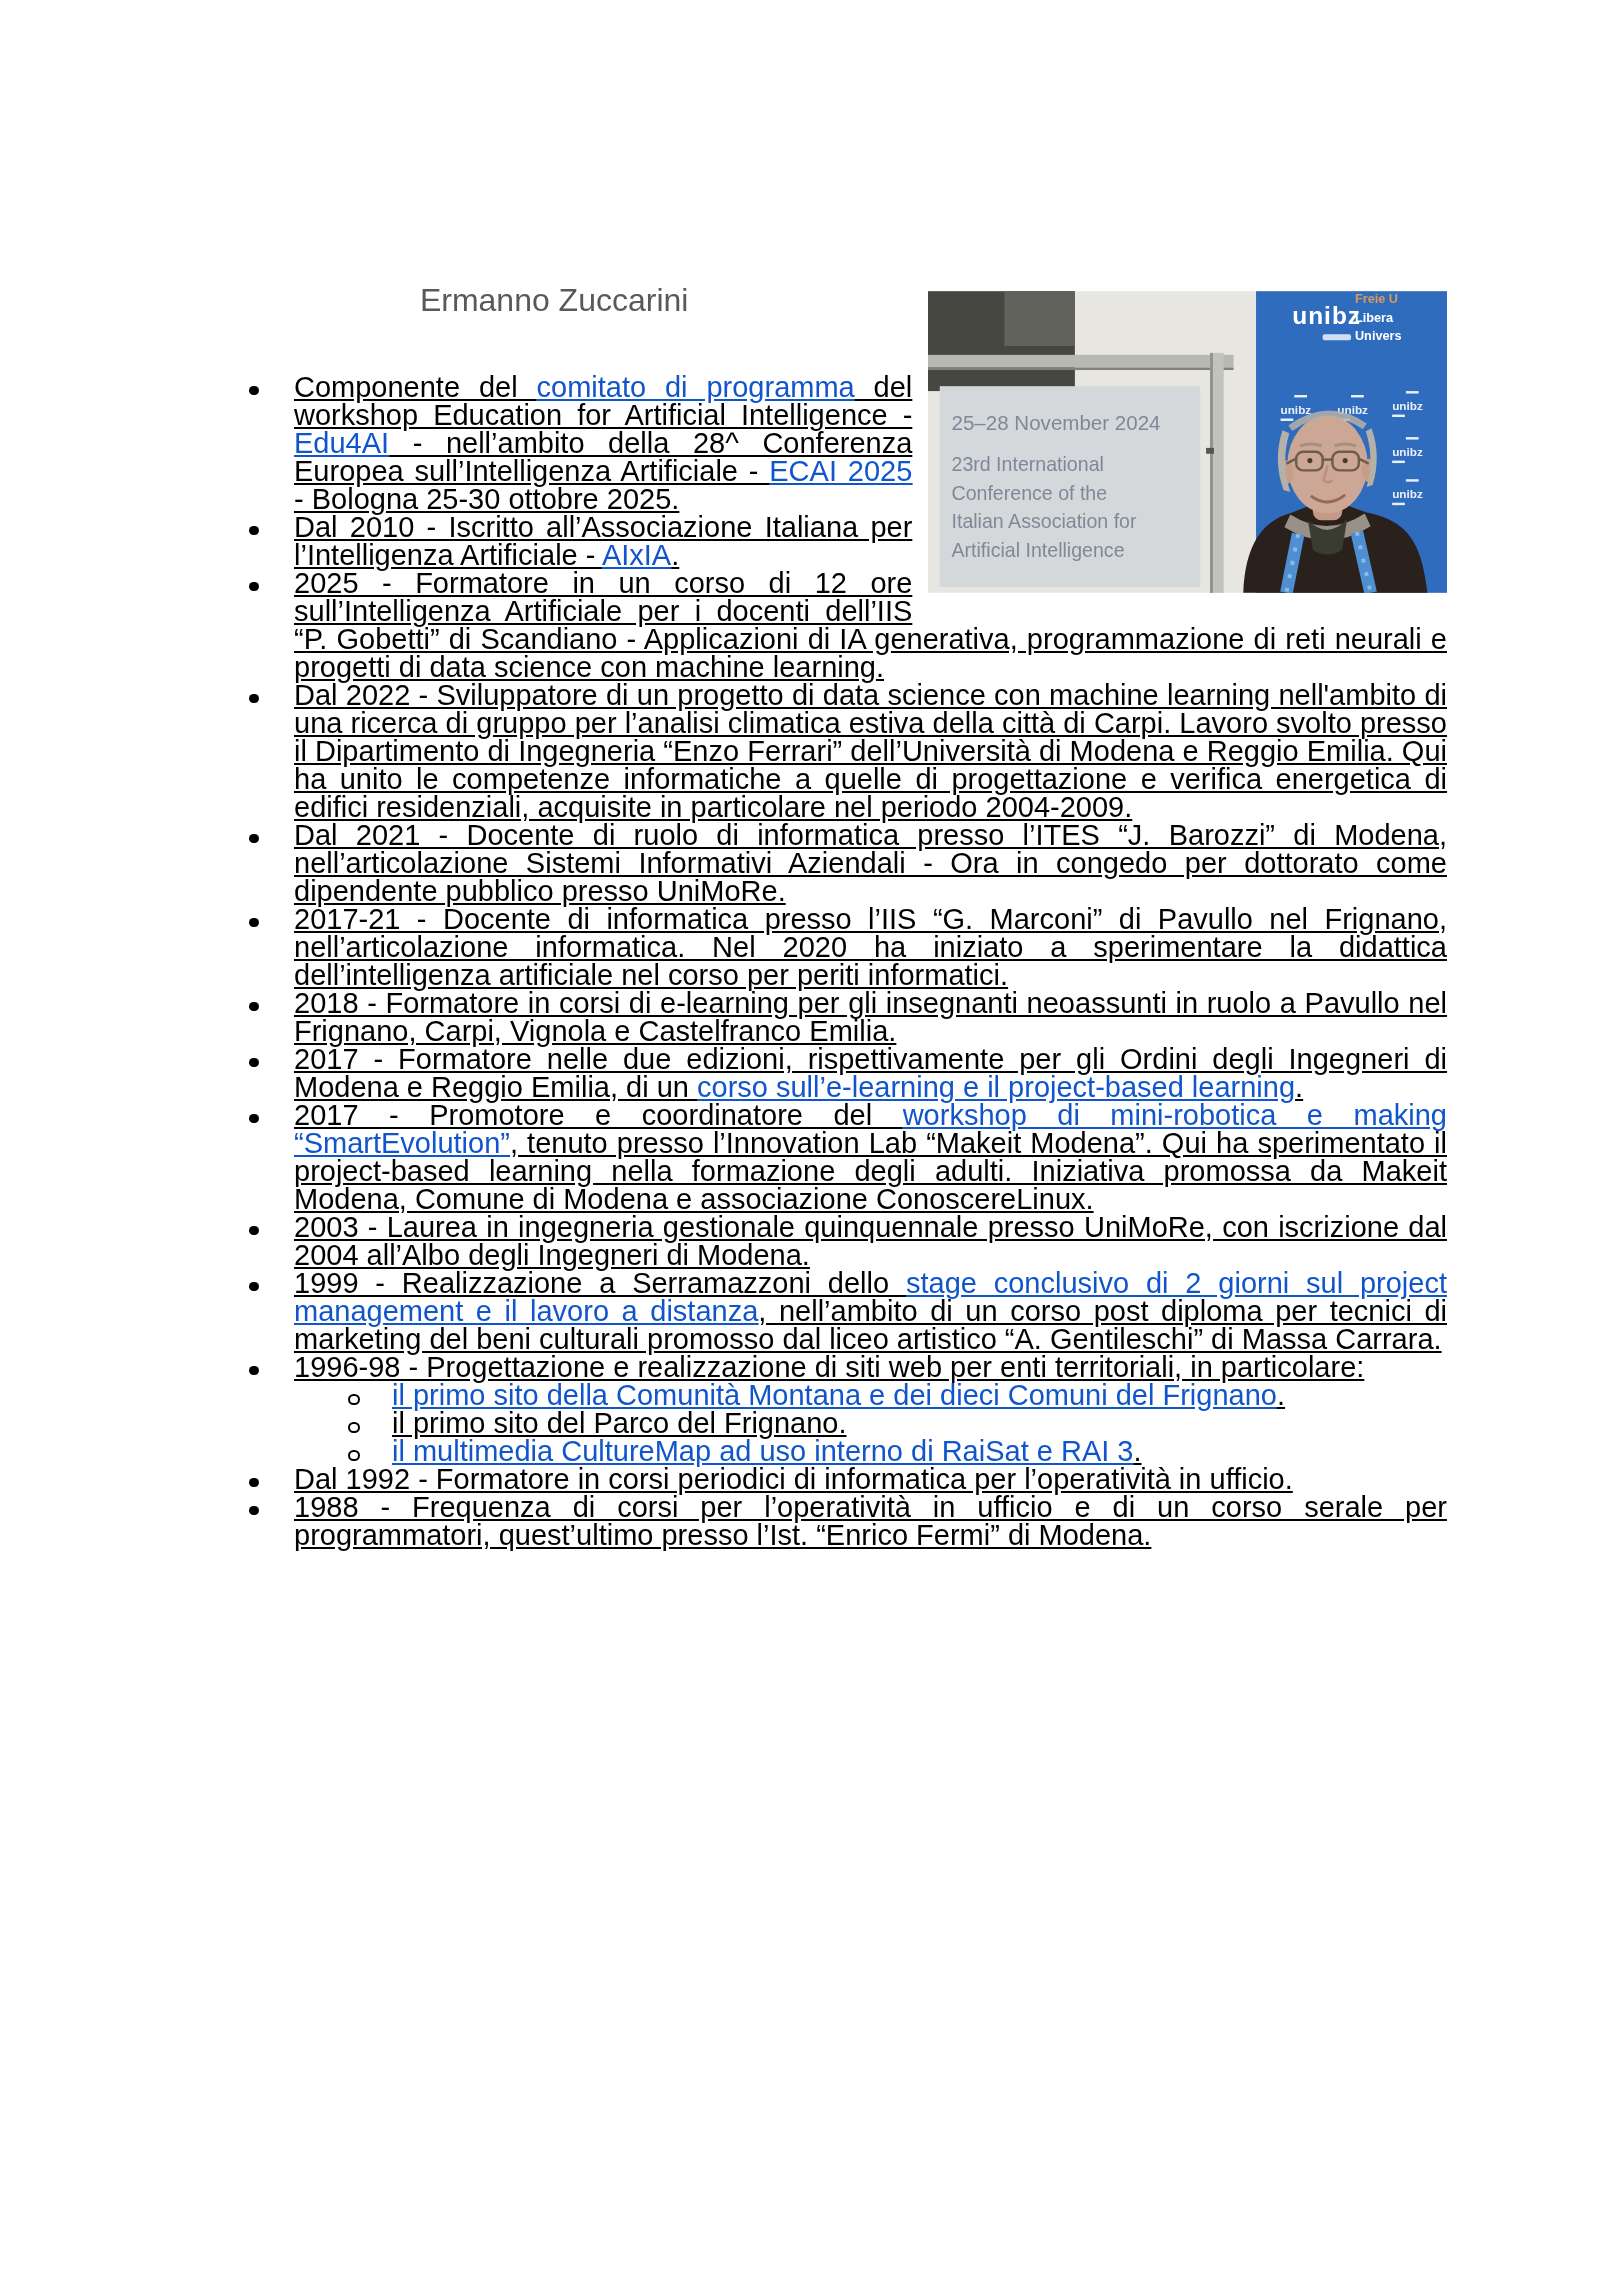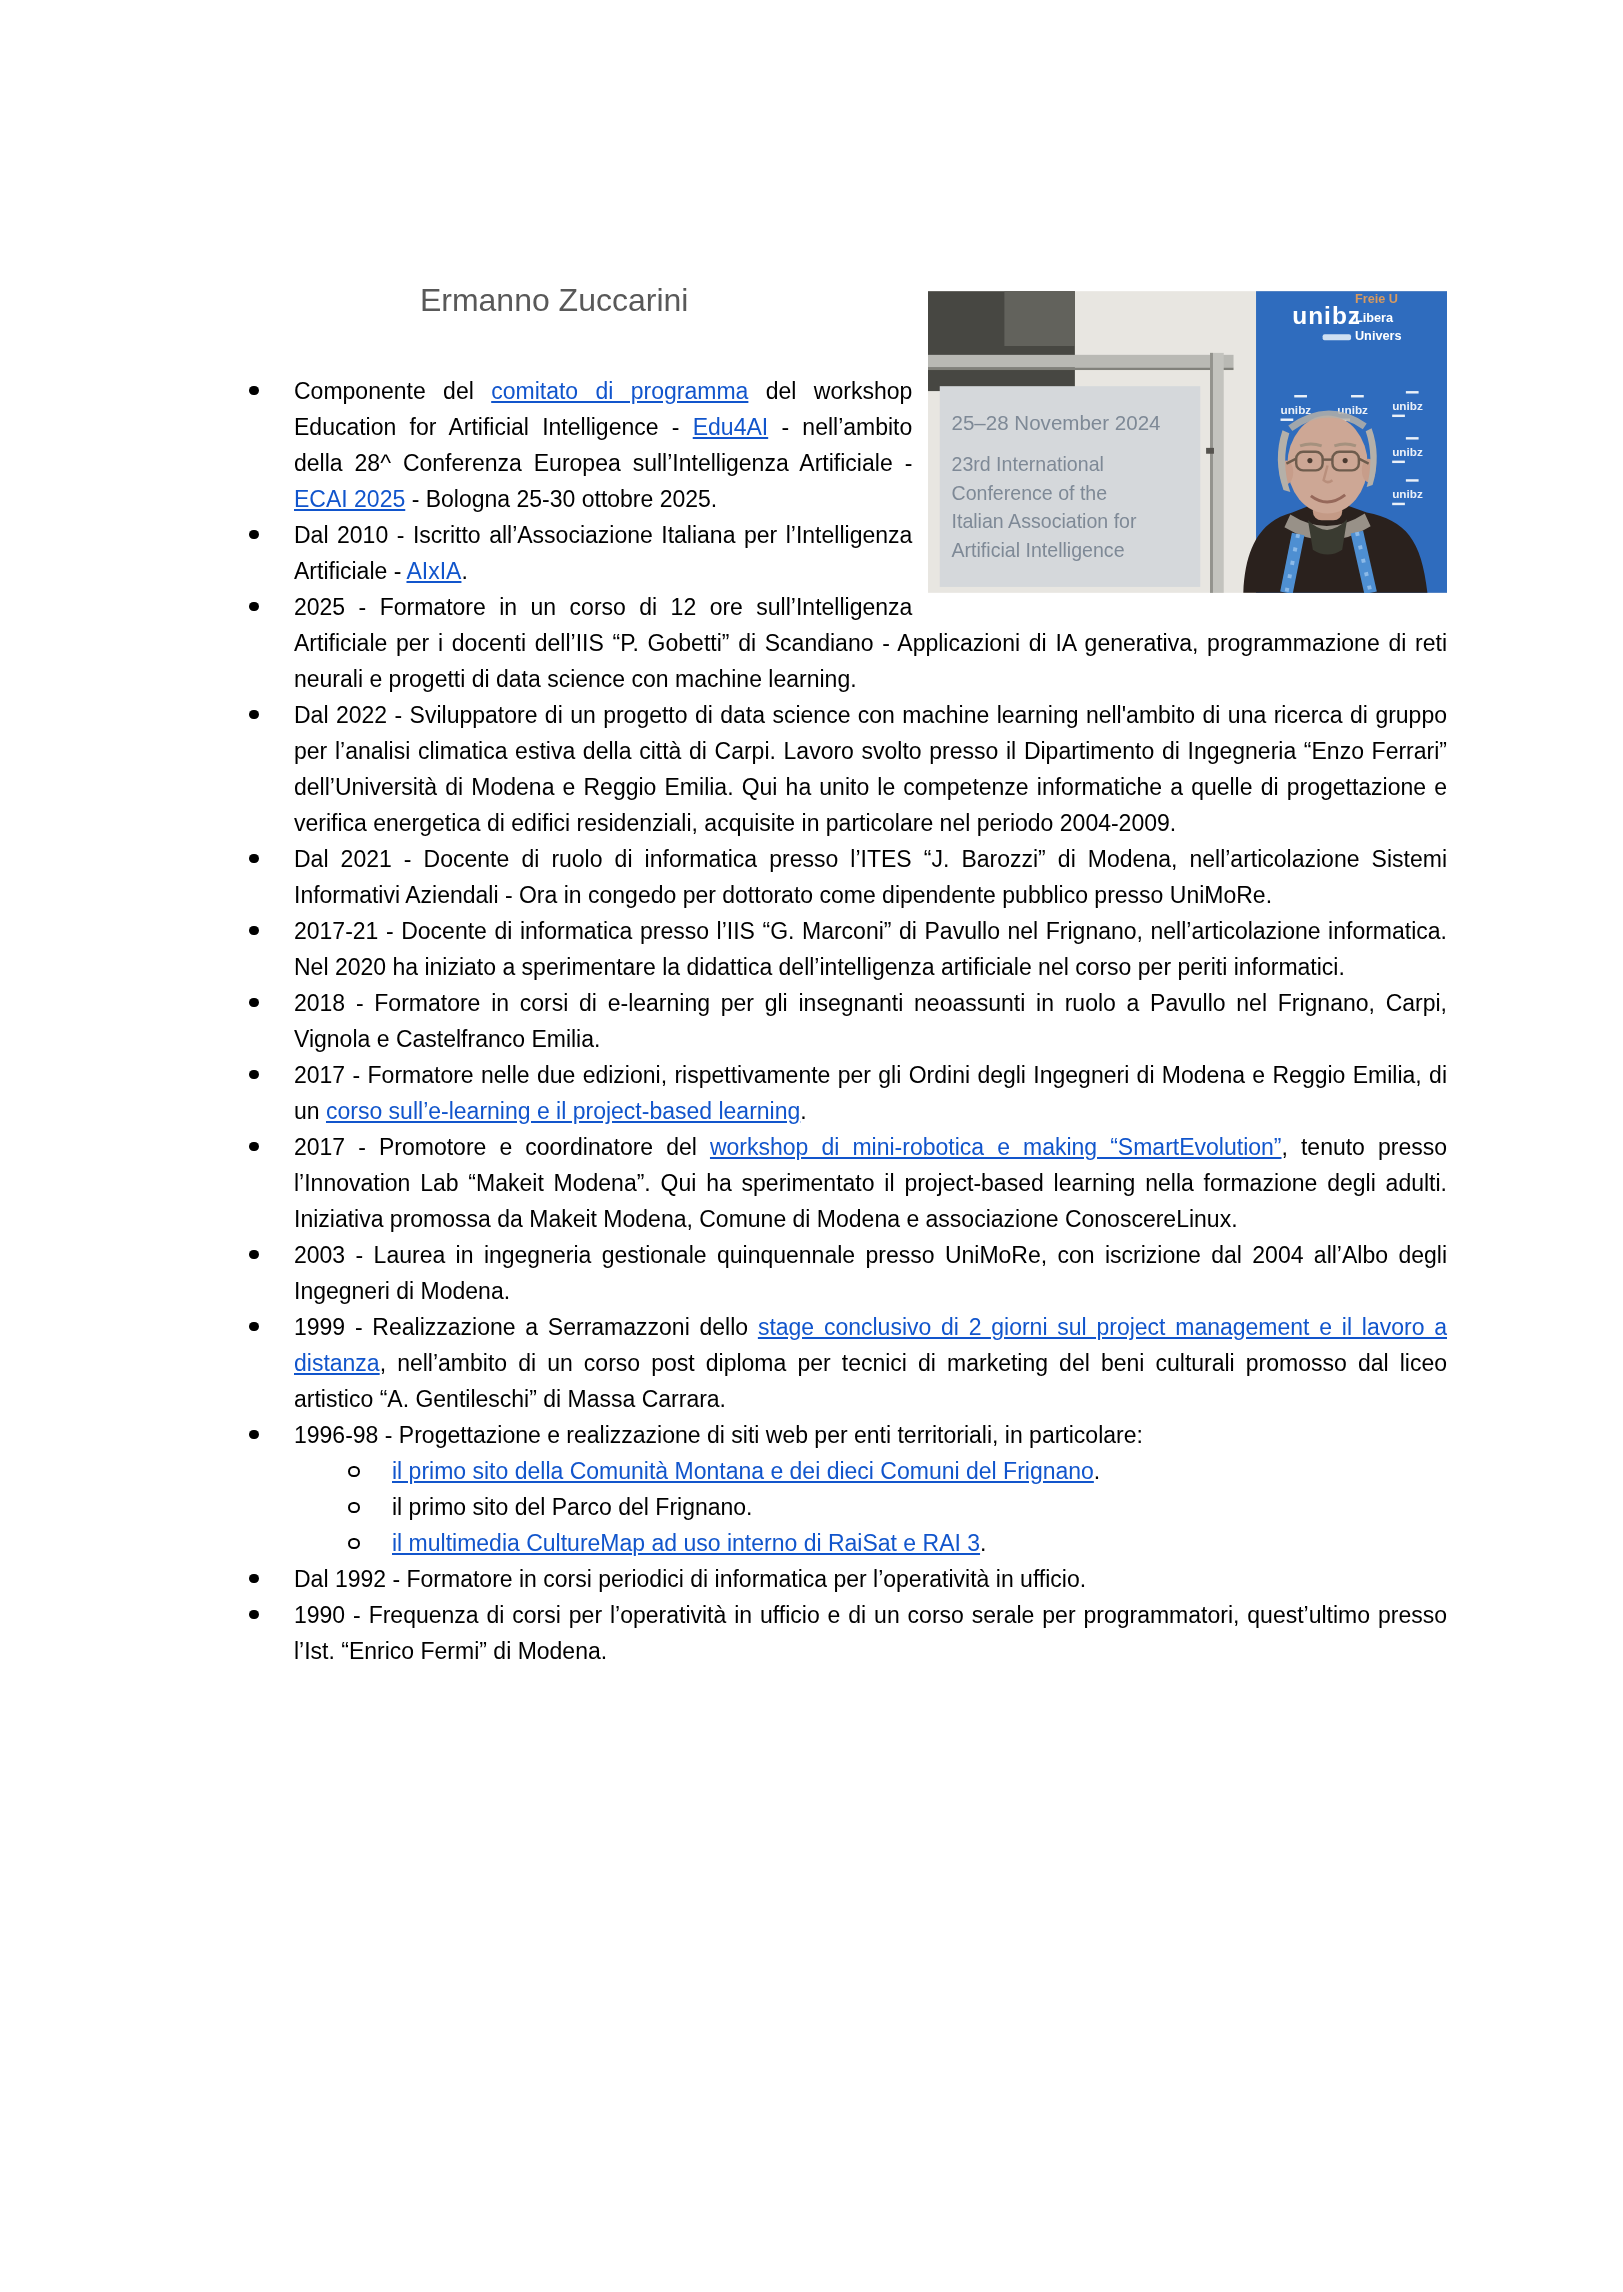--- a/index.html
+++ b/index.html
@@ -30,24 +30,25 @@
     font-weight:400;
     color:#595959;
     text-align:center;
   }
   ul.main{
     margin:51px 0 0 0;
     padding:0 0 0 98px;
     list-style:none;
   }
   ul.main > li{
-    font-size:23px;
-    line-height:36px;
+    font-size:29px;
+    line-height:28px;
     text-align:justify;
     position:relative;
+    text-decoration:underline;
   }
   ul.main > li::before{
     content:"";
     position:absolute;
     left:-45px;top:12.7px;
     width:9.8px;height:9.8px;
     border-radius:50%;
     background:#000;
   }
   ul.sub{
@@ -192,19 +193,19 @@
         <li><span>2017 - Formatore nelle due edizioni, rispettivamente per gli Ordini degli Ingegneri di Modena e Reggio Emilia, di un </span><a class="lnk" href="#">corso sull’e-learning e il project-based learning</a><span>.</span></li>
         <li><span>2017 - Promotore e coordinatore del </span><a class="lnk" href="#">workshop di mini-robotica e making “SmartEvolution”</a><span>, tenuto presso l’Innovation Lab “Makeit Modena”. Qui ha sperimentato il project-based learning nella formazione degli adulti. Iniziativa promossa da Makeit Modena, Comune di Modena e associazione ConoscereLinux.</span></li>
         <li><span>2003 - Laurea in ingegneria gestionale quinquennale presso UniMoRe, con iscrizione dal 2004 all’Albo degli Ingegneri di Modena.</span></li>
         <li><span>1999 - Realizzazione a Serramazzoni dello </span><a class="lnk" href="#">stage conclusivo di 2 giorni sul project management e il lavoro a distanza</a><span>, nell’ambito di un corso post diploma per tecnici di marketing del beni culturali promosso dal liceo artistico “A. Gentileschi” di Massa Carrara.</span></li>
         <li><span>1996-98 - Progettazione e realizzazione di siti web per enti territoriali, in particolare:</span><ul class="sub">
             <li><a class="lnk" href="#">il primo sito della Comunità Montana e dei dieci Comuni del Frignano</a><span>.</span></li>
             <li><span>il primo sito del Parco del Frignano.</span></li>
             <li><a class="lnk" href="#">il multimedia CultureMap ad uso interno di RaiSat e RAI 3</a><span>.</span></li>
           </ul></li>
         <li><span>Dal 1992 - Formatore in corsi periodici di informatica per l’operatività in ufficio.</span></li>
-        <li><span>1990 - Frequenza di corsi per l’operatività in ufficio e di un corso serale per programmatori, quest’ultimo presso l’Ist. “Enrico Fermi” di Modena.</span></li>
+        <li><span>1988 - Frequenza di corsi per l’operatività in ufficio e di un corso serale per programmatori, quest’ultimo presso l’Ist. “Enrico Fermi” di Modena.</span></li>
       </ul>
 
     <div style="clear:both"></div>
   </div>
 </div>
 
 
 </body></html>

